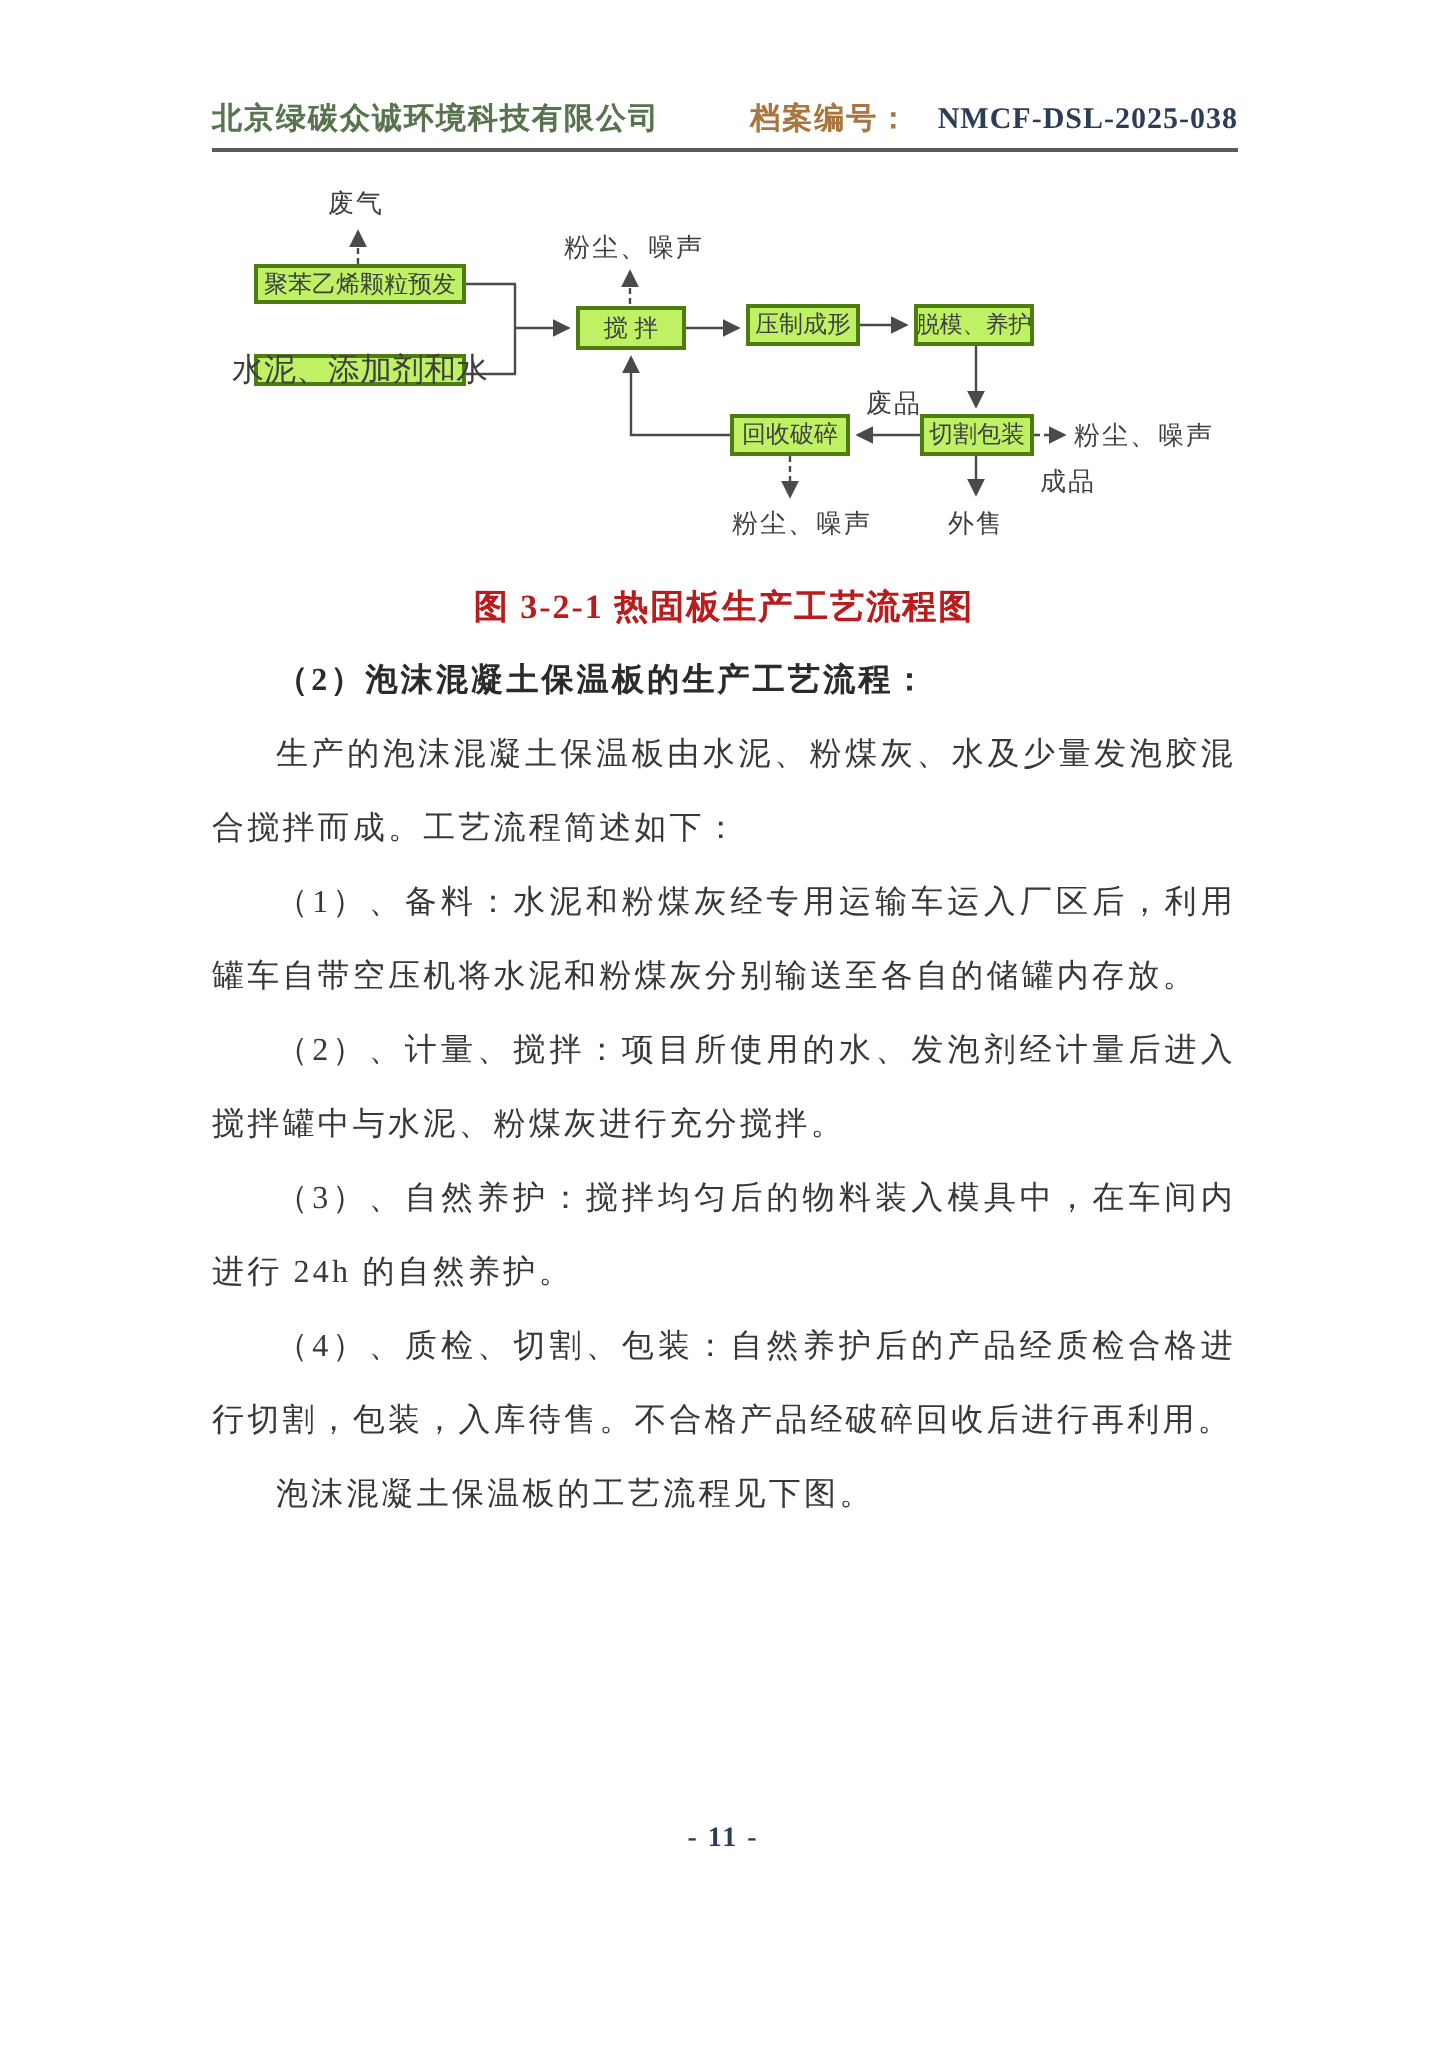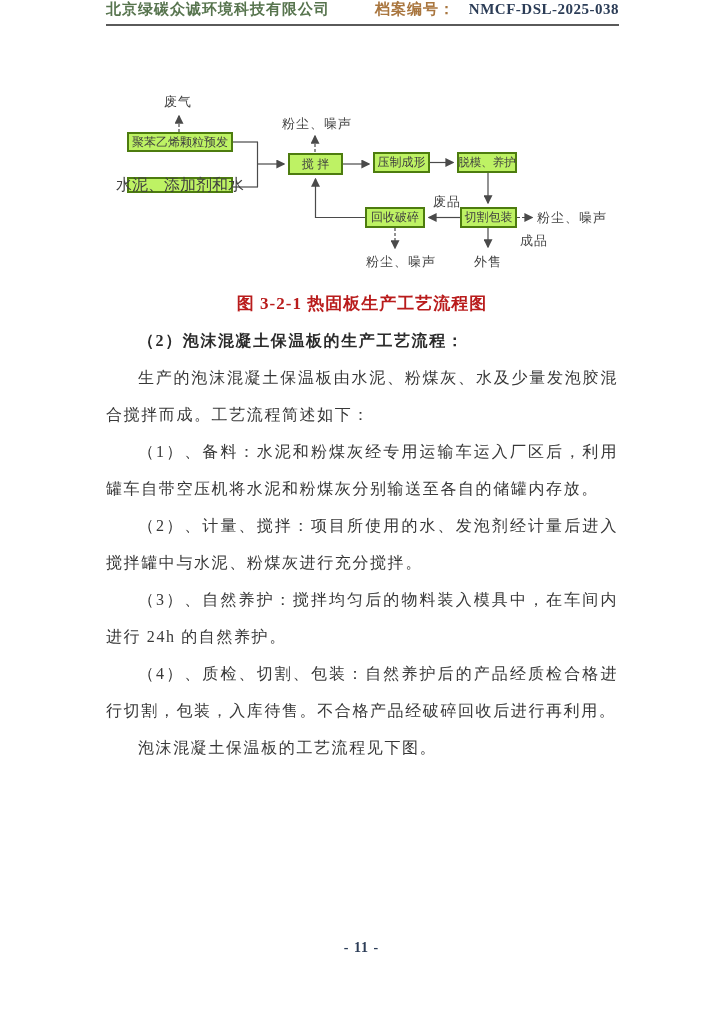--- a/index.html
+++ b/index.html
@@ -8,21 +8,21 @@
     width:723px;height:1024px;
     margin:0 auto;
     background:#ffffff;
     font-family:"Liberation Serif","DejaVu Serif",serif;
     color:#383838;
     overflow:hidden;
   }
   
   .header{
     position:absolute;left:106px;right:104px;top:0;
-    padding-bottom:5px;
+    padding-top:50px;padding-bottom:5px;
     border-bottom:2px solid #5a5a5a;
     display:flex;justify-content:space-between;align-items:flex-end;
     font-size:15px;font-weight:bold;
   }
   .header .company{color:#57744e;letter-spacing:1px;}
   .header .archive{white-space:nowrap;}
   .header .archive-label{color:#a9763f;letter-spacing:1px;}
   .header .archive-number{color:#2c3d57;margin-left:10px;letter-spacing:.5px;margin-top:28px;}
   
   .flow{
@@ -48,21 +48,21 @@
   }
   .body-text{
     position:absolute;left:106px;right:105px;top:322px;
     font-size:16px;line-height:37px;letter-spacing:1.6px;
     text-align:justify;color:#383838;
   }
   .body-text p{margin:0;text-indent:2em;}
   .body-text .heading{font-weight:bold;color:#2b2b2b;}
   
   .footer{
-    position:absolute;left:0;right:0;top:940px;
+    position:absolute;left:0;right:0;top:912px;
     text-align:center;font-size:14px;color:#2c3d57;font-weight:bold;
     letter-spacing:1px;
   }
 </style>
 </head>
 <body>
 
 <div class="page">
 
   <div class="header">

